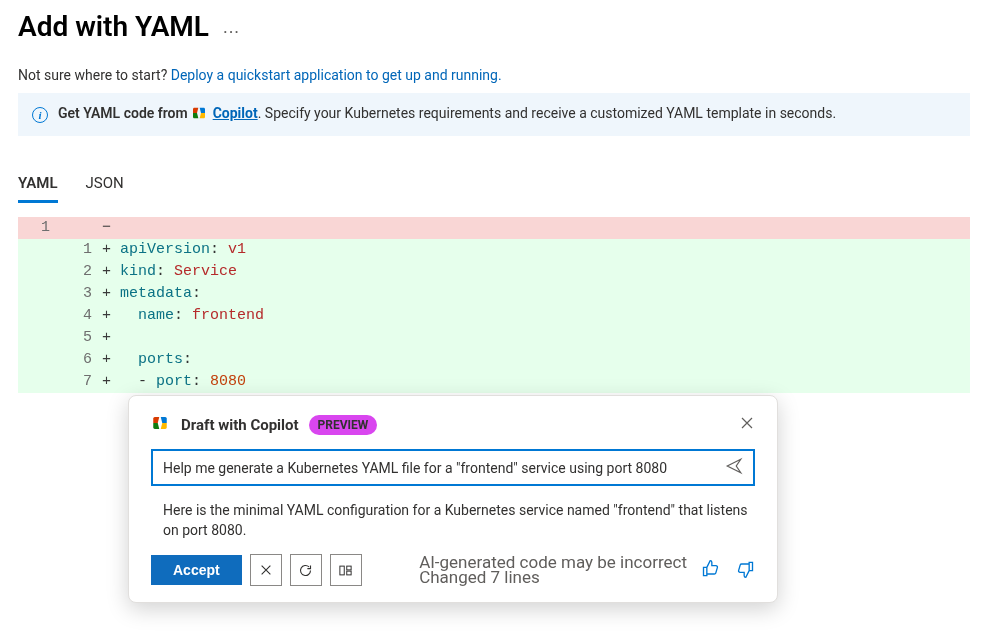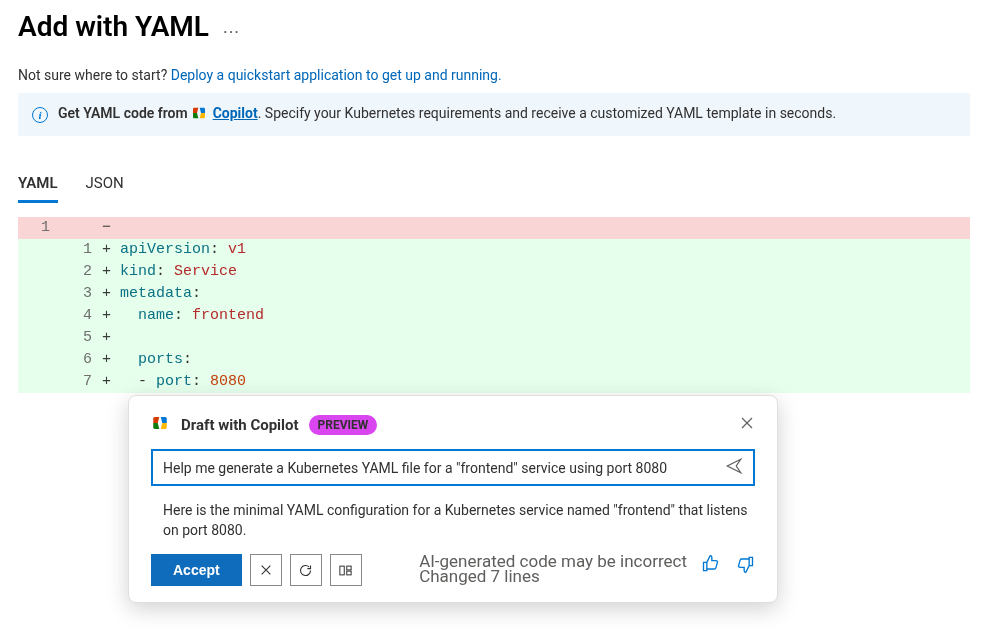--- a/index.html
+++ b/index.html
@@ -105,21 +105,21 @@
     .popup-input {
       flex: 1; border: none; outline: none; font-size: 14px; font-family: inherit;
       color: #323130; background: transparent;
     }
     .send-icon { cursor: pointer; color: #605e5c; }
 
     .popup-response { margin-top: 14px; font-size: 14px; line-height: 20px; max-width: 660px; margin-left: 12px; }
 
     .popup-actions {
       margin-top: 14px;
-      display: flex; gap: 8px;
+      display: flex; align-items: center; gap: 8px;
     }
     .btn-accept {
       background: #0f6cbd; color: #fff; border: none; padding: 7px 22px;
       font-size: 14px; font-weight: 600; cursor: pointer;
     }
     .icon-btn {
       width: 32px; height: 32px; border: 1px solid #8a8886; background: #fff;
       display: inline-flex; align-items: center; justify-content: center; cursor: pointer;
     }
     .action-spacer { flex: 1; }

